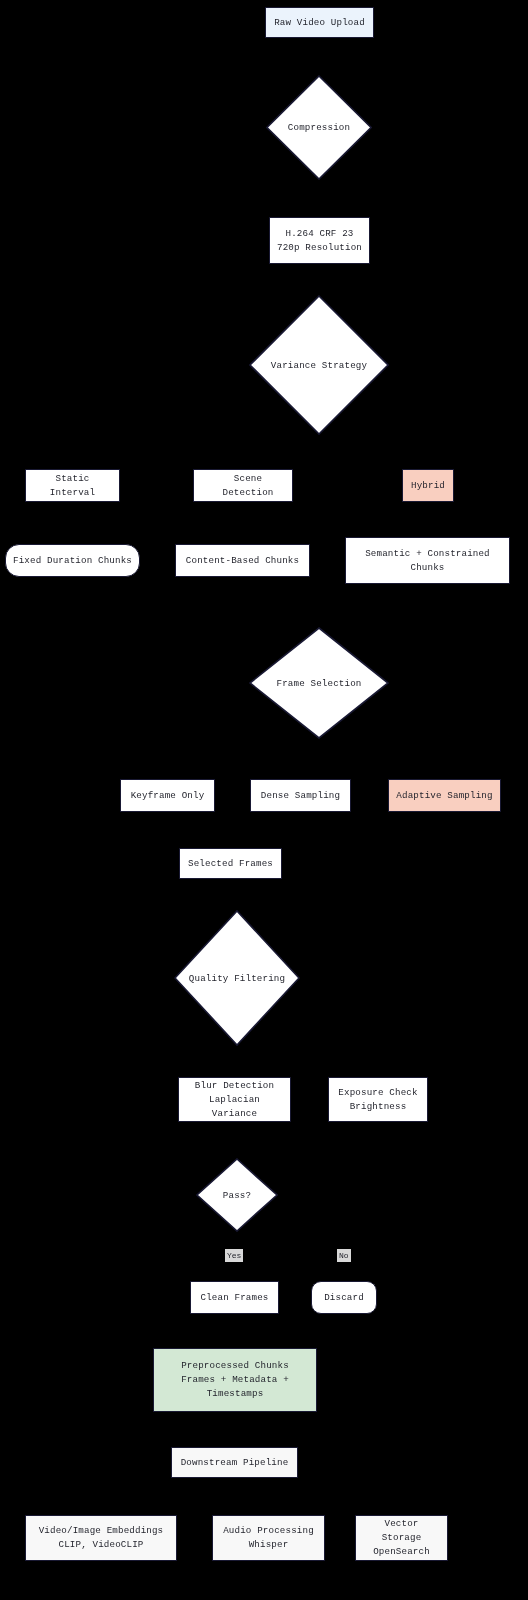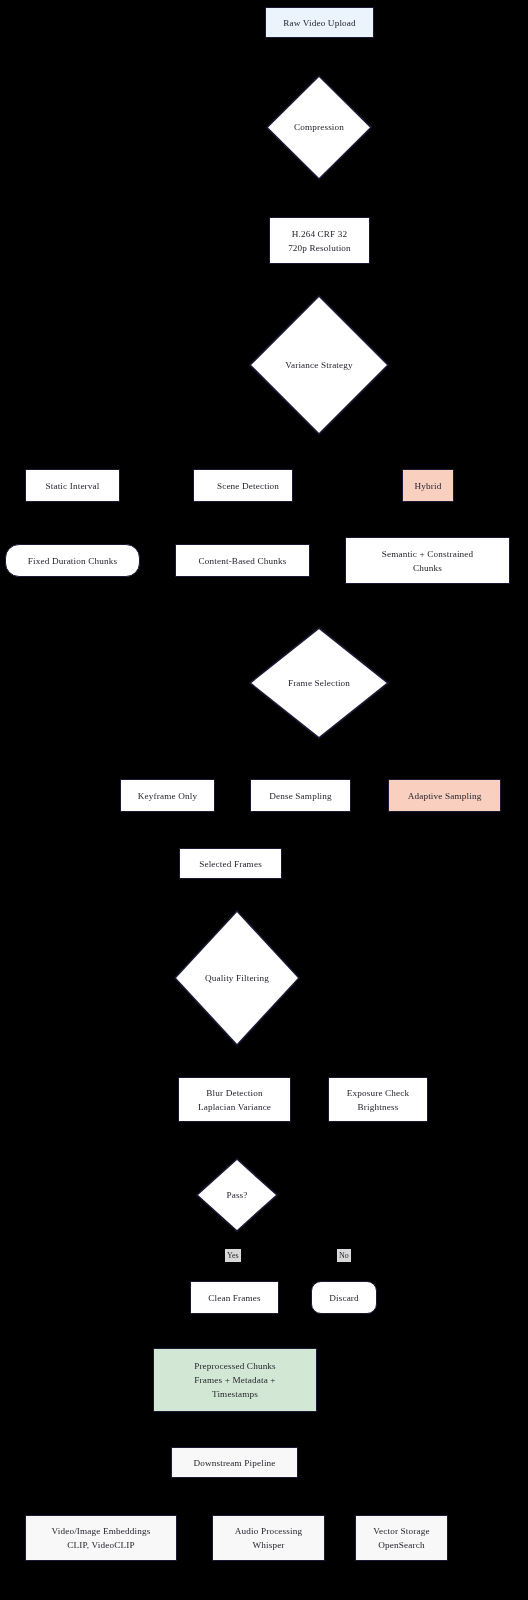--- a/index.html
+++ b/index.html
@@ -5,21 +5,21 @@
   html, body {
     margin: 0;
     padding: 0;
     background: #000000;
   }
   #canvas {
     position: relative;
     width: 528px;
     height: 1600px;
     background: #000000;
-    font-family: Liberation Serif, serif;
+    font-family: Liberation Mono, monospace;
     overflow: hidden;
   }
   .node {
     position: absolute;
     box-sizing: border-box;
     display: flex;
     align-items: center;
     justify-content: center;
     text-align: center;
     color: #1f2029;
@@ -122,21 +122,21 @@
   </div>
 
   <div class="diamond" style="left:266px; top:75px; width:106px; height:105px;">
     <svg class="dshape" viewBox="0 0 106 105" preserveAspectRatio="none">
       <polygon points="53,1 105,52.5 53,104 1,52.5" fill="#ffffff" stroke="#191933" stroke-width="1.6"></polygon>
     </svg>
     <span class="dlabel">Compression</span>
   </div>
 
   <div class="node" style="left:269px; top:217px; width:101px; height:47px;">
-    <span>H.264 CRF 32
+    <span>H.264 CRF 23
 720p Resolution</span>
   </div>
 
   <div class="diamond" style="left:249px; top:295px; width:140px; height:140px;">
     <svg class="dshape" viewBox="0 0 140 140" preserveAspectRatio="none">
       <polygon points="70,1 139,70 70,139 1,70" fill="#ffffff" stroke="#191933" stroke-width="1.6"></polygon>
     </svg>
     <span class="dlabel">Variance Strategy</span>
   </div>
 

